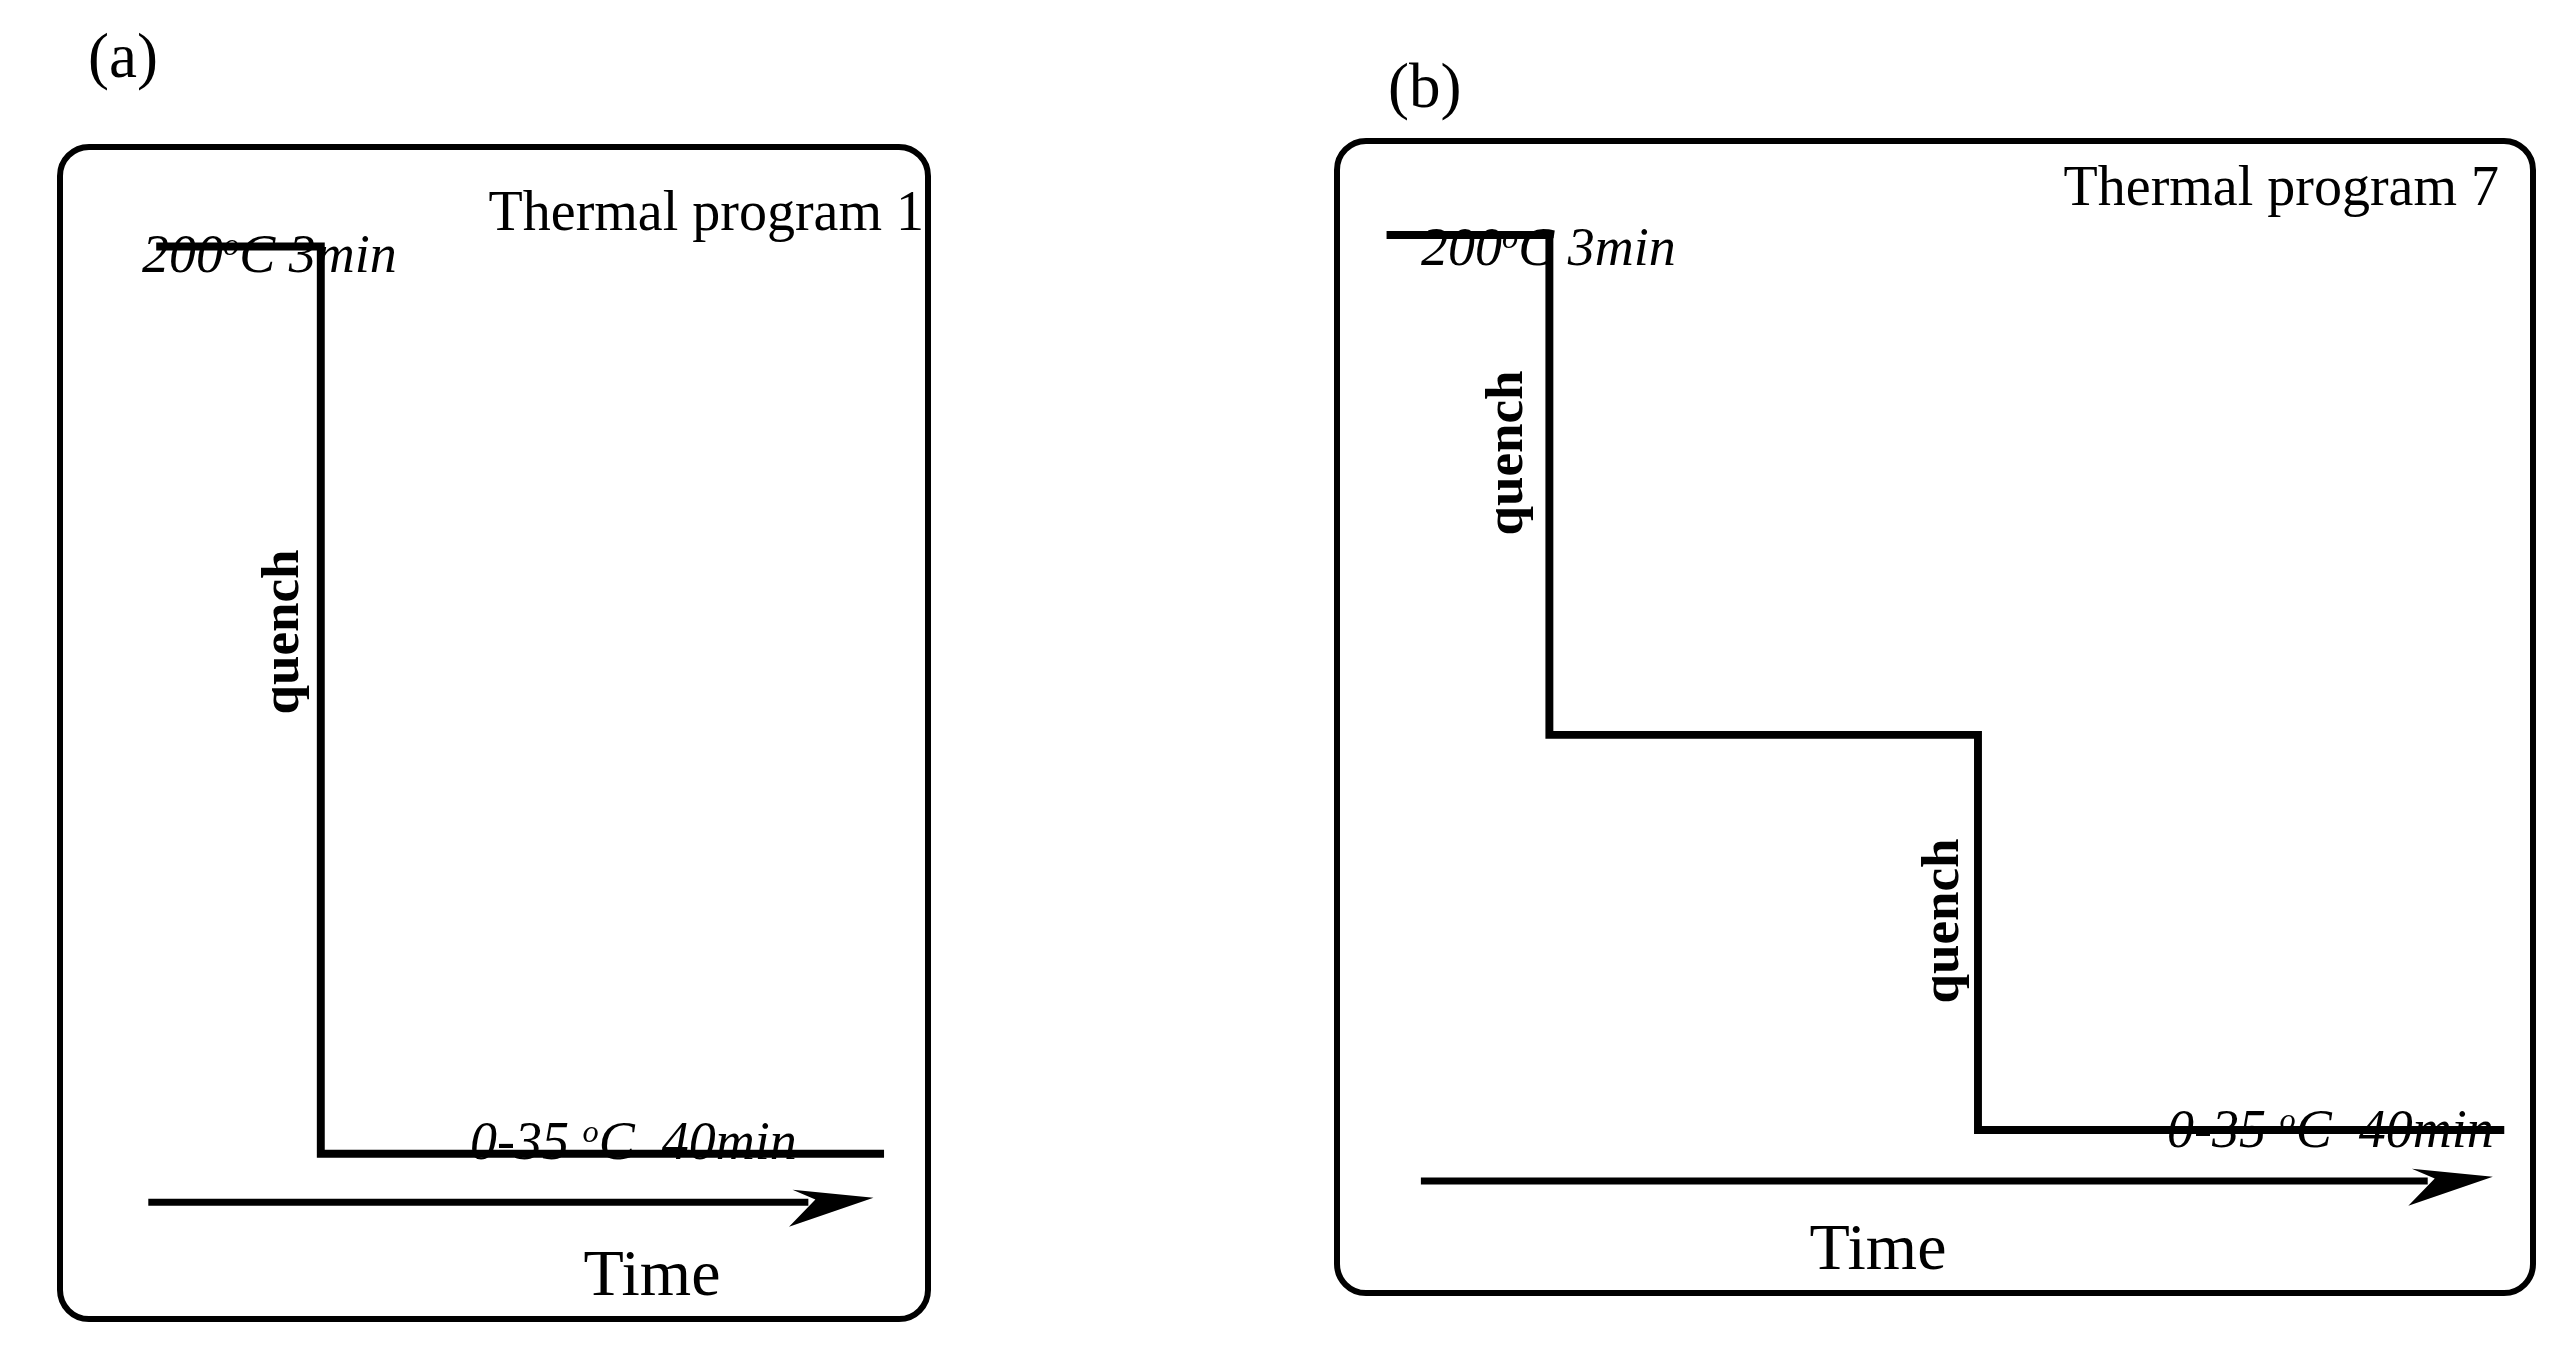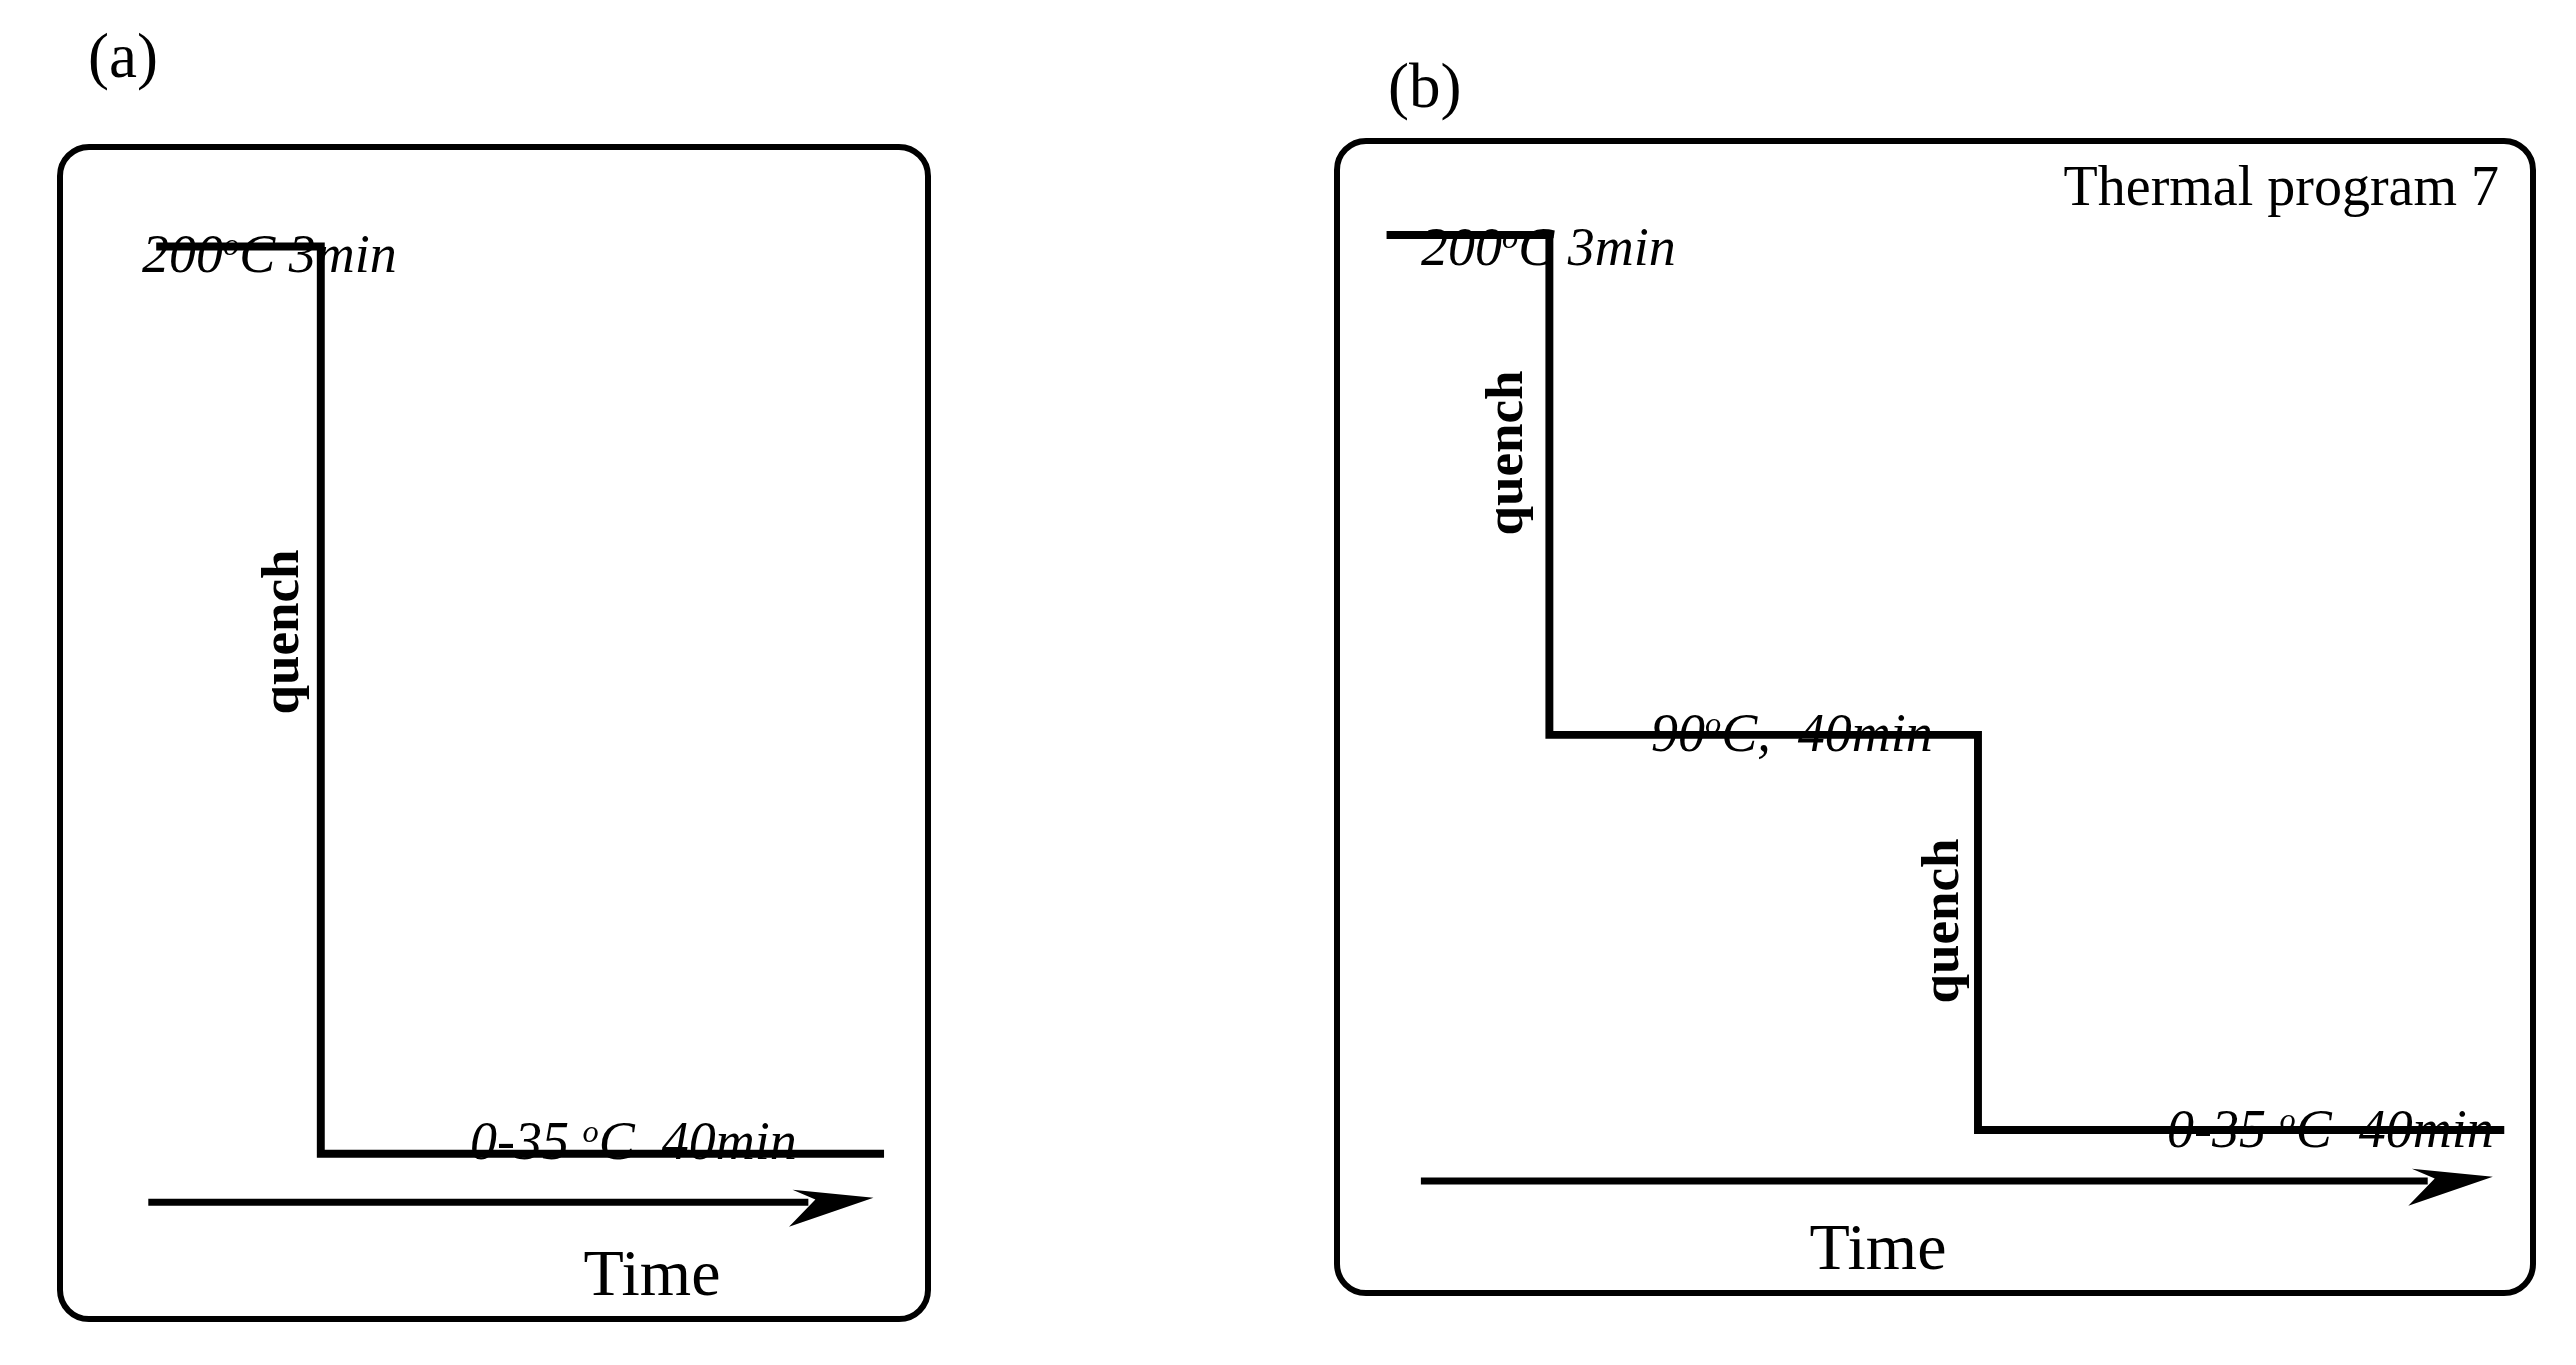--- a/index.html
+++ b/index.html
@@ -90,20 +90,21 @@
   </svg>
 
   <div id="panel-a-box" class="panel-box"></div>
 
   <div class="txt panel-label" style="left:88px; top:25px;">(a)</div>
 
   <div class="txt temp-label" style="left:88px; top:173px;">
     <span>200</span><span class="sup">o</span><span>C 3min</span>
   </div>
 
+  <div class="txt title-label" style="right:1652px; top:183px;">Thermal program 1</div>
 
   <div class="vtext" style="left:280px; top:632px;">quench</div>
 
   <div class="txt temp-label" style="left:416px; top:1060px;">
     <span>0-35 </span><span class="sup">o</span><span>C  40min</span>
   </div>
 
   <div class="txt time-label" style="left:652px; top:1273px;">Time</div>
 
   <div id="panel-b-box" class="panel-box"></div>
@@ -111,23 +112,20 @@
   <div class="txt panel-label" style="left:1388px; top:55px;">(b)</div>
 
   <div class="txt temp-label" style="left:1367px; top:166px;">
     <span>200</span><span class="sup">o</span><span>C 3min</span>
   </div>
 
   <div class="txt title-label" style="right:77px; top:158px;">Thermal program 7</div>
 
   <div class="vtext" style="left:1504px; top:453px;">quench</div>
 
-  <div class="txt temp-label" style="left:1597px; top:652px;">
-    <span>90</span><span class="sup">o</span><span>C,  40min</span>
-  </div>
 
   <div class="vtext" style="left:1940px; top:921px;">quench</div>
 
   <div class="txt temp-label" style="left:2113px; top:1048px;">
     <span>0-35 </span><span class="sup">o</span><span>C  40min</span>
   </div>
 
   <div class="txt time-label" style="left:1878px; top:1247px;">Time</div>
 
 </div>

